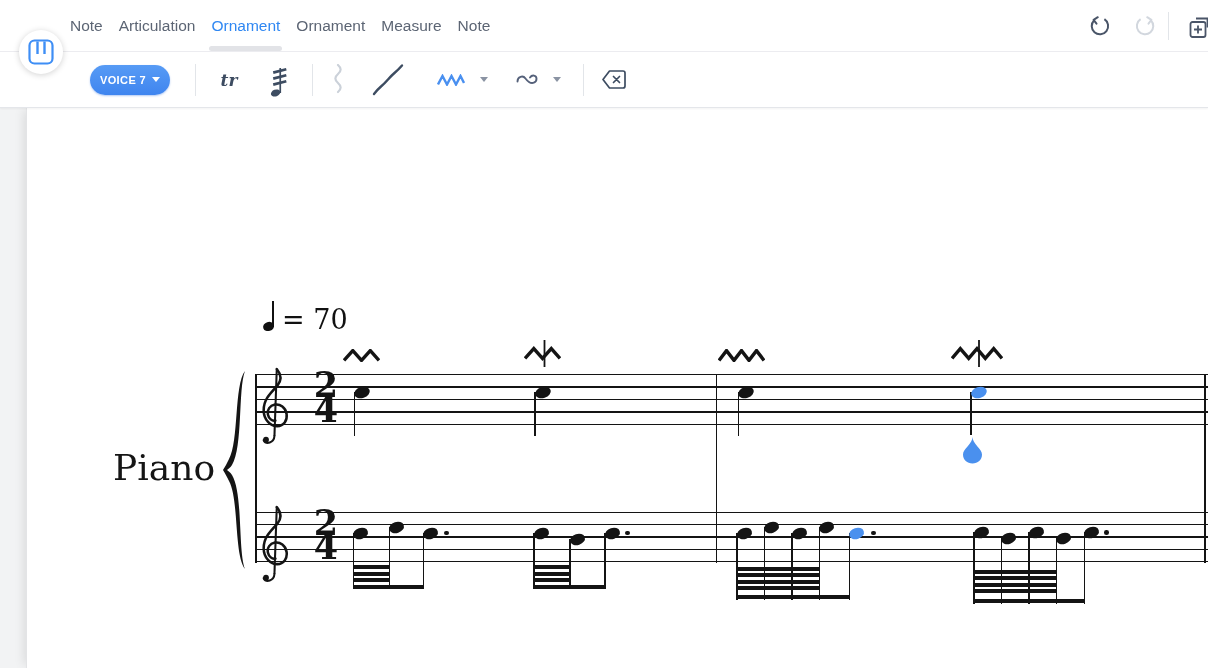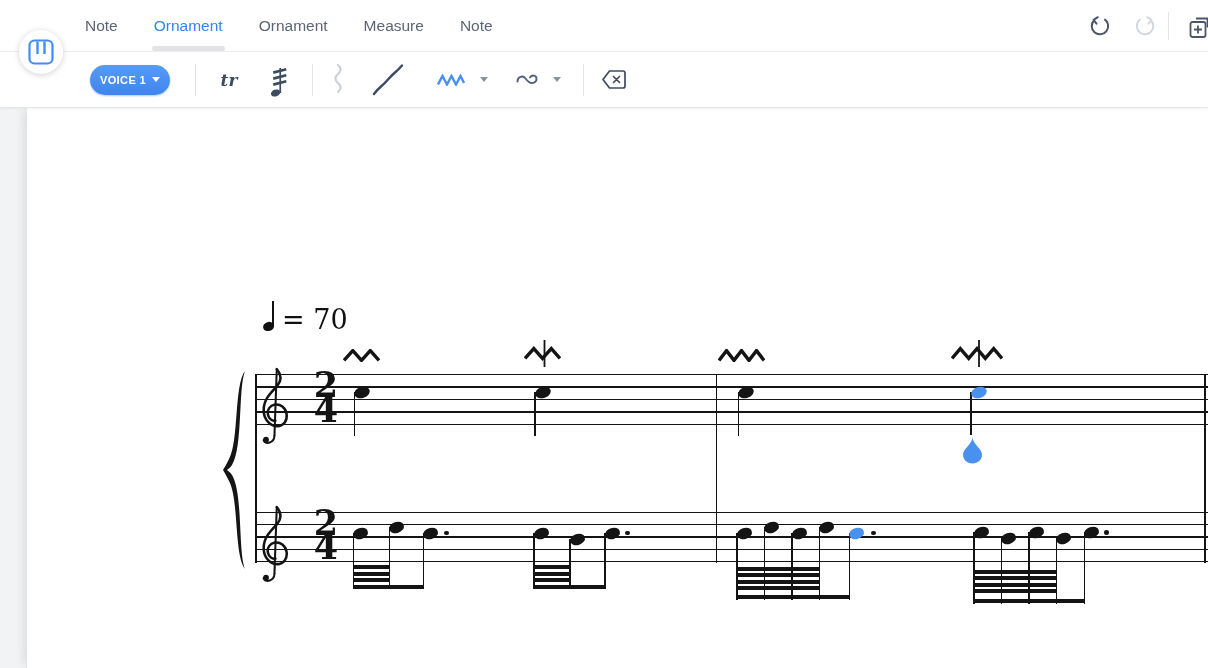--- a/index.html
+++ b/index.html
@@ -1,21 +1,21 @@
 <!DOCTYPE html>
 <html><head>
 <meta charset="utf-8">
 <style>
   html,body{margin:0;padding:0;width:1208px;height:668px;overflow:hidden;
     background:#f2f3f4;font-family:"Liberation Sans",sans-serif;position:relative}
   .abs{position:absolute}
   
   header{position:absolute;top:0;left:0;right:0;height:107px;background:#fff;z-index:5}
   .tabbar{height:51px;border-bottom:1px solid #ececf0;position:relative}
-  .tabs{position:absolute;left:85px;top:0;display:flex;gap:36px;height:51px}
+  .tabs{position:absolute;left:70px;top:0;display:flex;gap:16px;height:51px}
   .tab{font-size:15.5px;color:#5c6574;line-height:51px;height:51px;cursor:pointer;position:relative;white-space:nowrap}
   .tab.active{color:#2f87f2}
   .tab.active::after{content:"";position:absolute;left:-2px;right:-2px;bottom:0;height:5px;
     background:#e2e3e7;border-radius:3px}
   .hdr-ico{position:absolute;top:15px;width:24px;height:24px;cursor:pointer}
   .hdr-sep{position:absolute;left:1168px;top:12px;width:1px;height:28px;background:#e2e5e9}
   
   .toolrow{height:55px;display:flex;align-items:center;padding-left:90px;
     border-bottom:1px solid #e4e6ea;box-shadow:0 1px 2px rgba(0,0,0,.05);background:#fff}
   .pill{width:80px;height:30px;border-radius:15px;background:linear-gradient(#579bf5,#3f85ef);
@@ -52,20 +52,21 @@
     font-weight:bold;font-size:35px;line-height:28px;height:28px;color:#141414}
   .brace{position:absolute;left:222px;top:371px}
 </style>
 </head>
 <body>
 
 <header>
   <div class="tabbar">
     <div class="tabs">
         <div class="tab">Note</div>
+        <div class="tab">Articulation</div>
         <div class="tab active">Ornament</div>
         <div class="tab">Ornament</div>
         <div class="tab">Measure</div>
         <div class="tab">Note</div>
       </div>
 
     <div class="hdr-ico" style="left:1088px">
       <svg width="24" height="24" viewBox="0 0 24 24">
         <path d="M6.2,5.2 A8.2,8.2 0 1 0 16.4,4.2" fill="none" stroke="#4a5568" stroke-width="2"></path>
         <path d="M9.8,2.2 L5.6,4.9 L8.5,8.6" fill="none" stroke="#4a5568" stroke-width="2" stroke-linecap="round" stroke-linejoin="round"></path>
@@ -82,21 +83,21 @@
       <svg width="22" height="24" viewBox="0 0 22 24">
         <path d="M7,3.5 H18.5 V12.5" fill="none" stroke="#4a5568" stroke-width="1.8"></path>
         <rect x="1.5" y="7" width="15" height="15" rx="2" fill="#fff" stroke="#4a5568" stroke-width="1.8"></rect>
         <path d="M9,10.5 V18.5 M5,14.5 H13" stroke="#4a5568" stroke-width="1.8"></path>
       </svg>
     </div>
   </div>
 
   <div class="toolrow">
     <div class="pill">
-      <span>VOICE 1</span>
+      <span>VOICE 7</span>
       <span class="caret"></span>
     </div>
 
     <div class="tsep" style="margin-left:25px"></div>
 
     <div class="tbtn" style="margin-left:22px;width:22px">
       <span class="trill-glyph">tr</span>
     </div>
 
     <div class="tbtn" style="margin-left:30px;width:18px">
@@ -163,20 +164,21 @@
 <div id="score-layer">
 
   <div class="tempo">
     <span class="tempo-note">
       <i class="th"></i>
         <i class="ts"></i>
     </span>
     <span class="tempo-text">= 70</span>
   </div>
 
+  <div class="instr-label">Piano</div>
 
   <div class="brace">
     <svg width="26" height="198" viewBox="0 0 26 198">
       <path d="M23,0 C12,14 17,70 7,88 C5,92 3,96 1,99 C3,102 5,106 7,110 C17,128 12,184 23,198
                C16,180 21,122 10,104 C8,101 6,100 5,99 C6,98 8,97 10,94 C21,76 16,18 23,0 Z" fill="#151515"></path>
     </svg>
   </div>
 
 <div class="abs" style="left: 255px; top: 374px; width: 953px; height: 1.4px; background: rgb(20, 20, 20);"></div>
     <div class="abs" style="left: 255px; top: 386.4px; width: 953px; height: 1.4px; background: rgb(20, 20, 20);"></div>

